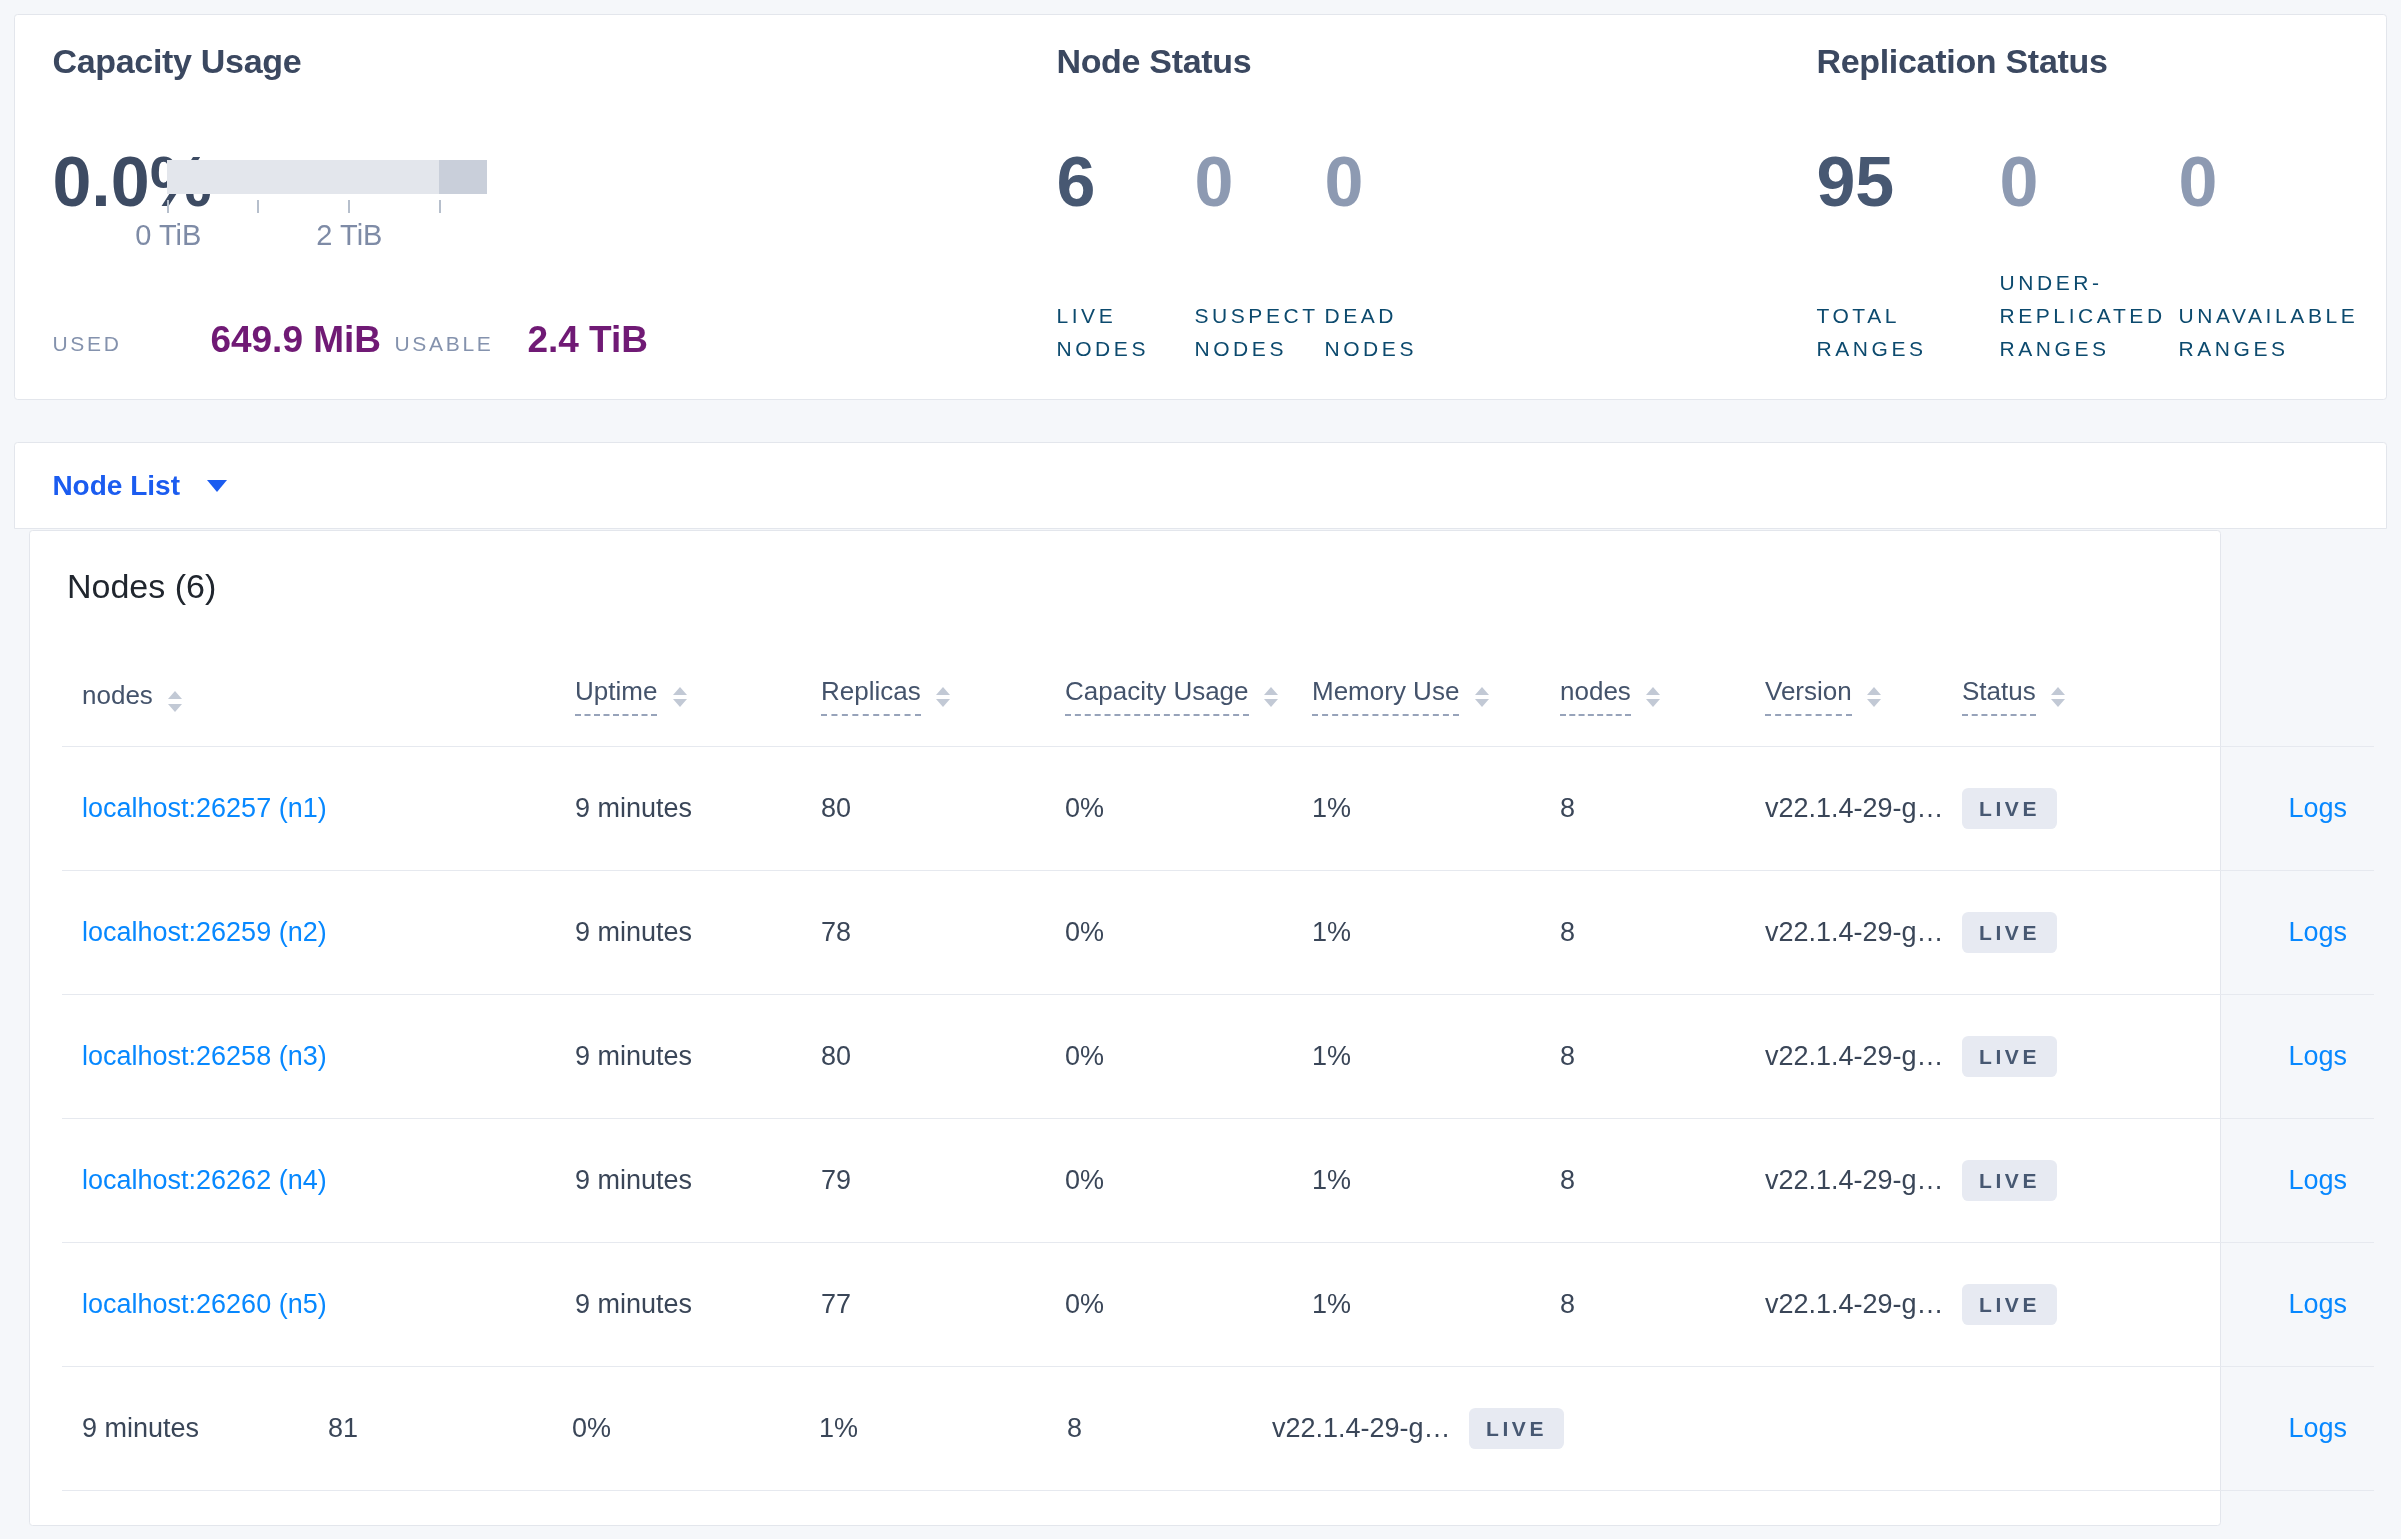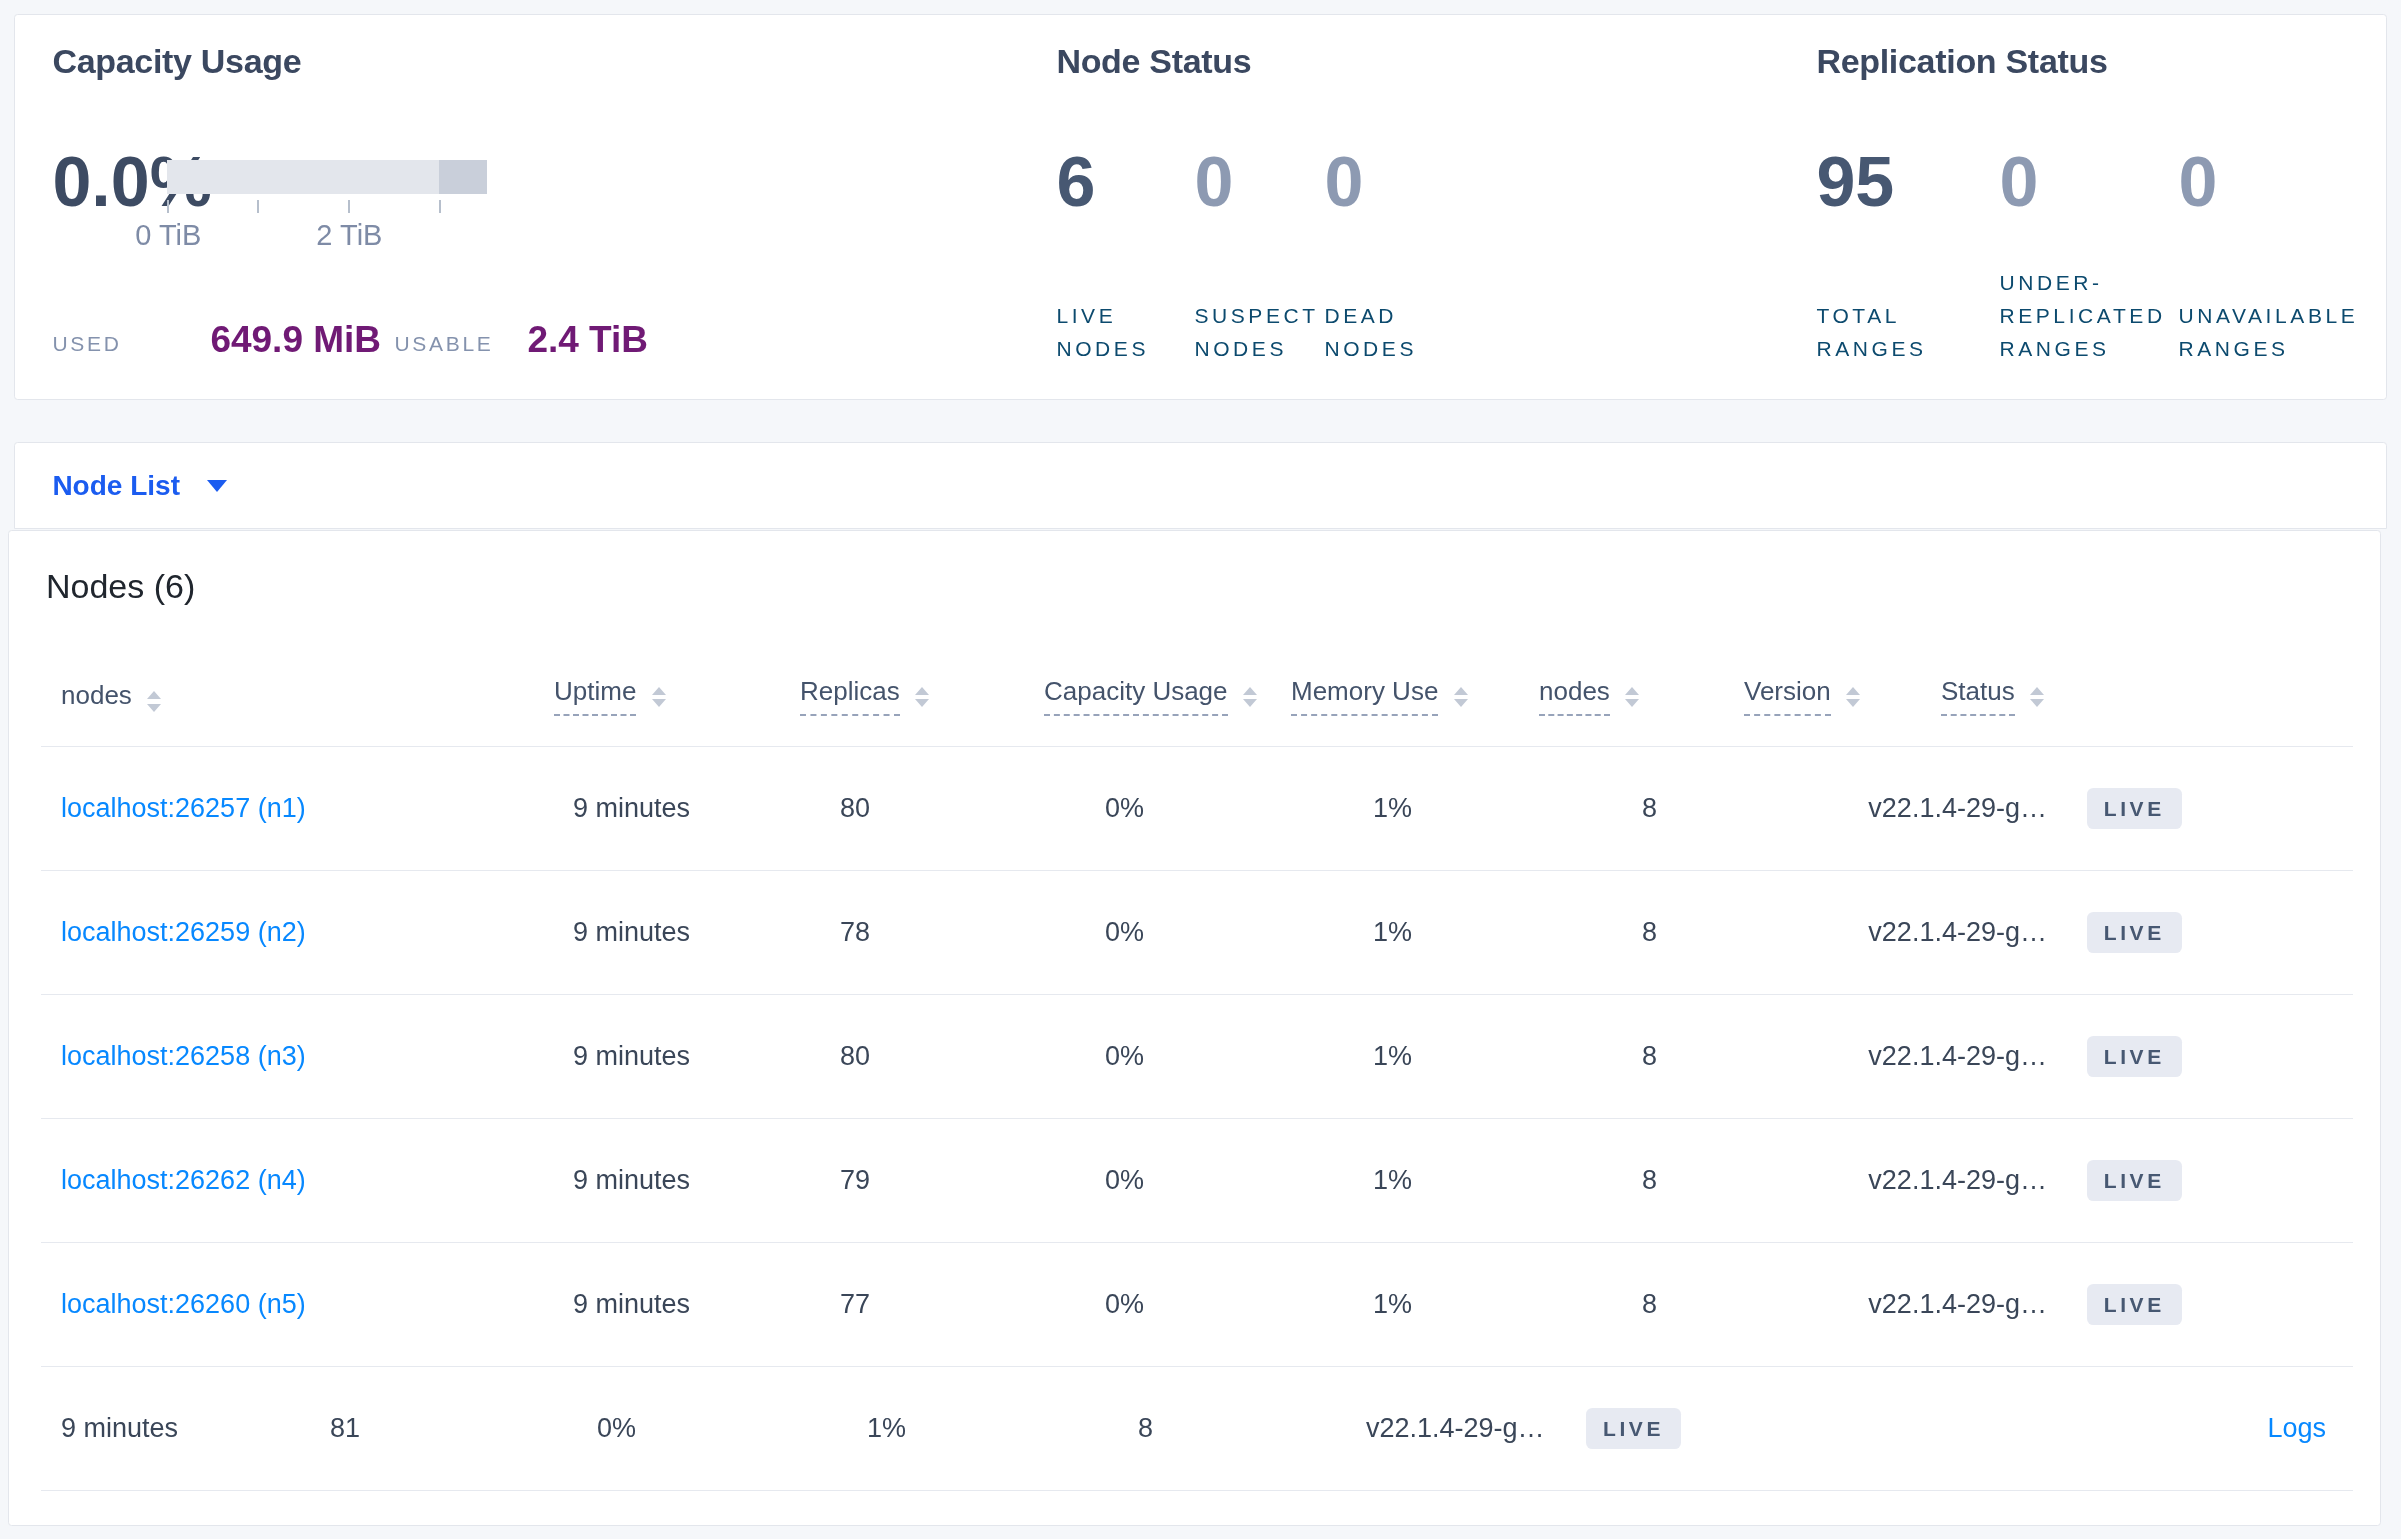--- a/index.html
+++ b/index.html
@@ -45,30 +45,30 @@
   .cap-kv-value { position:absolute; font-size:37px; font-weight:700; color:#701a75; }
   
   #nodelist-bar { left:14.4px; top:442px; width:2373px; height:87px; display:flex; align-items:center; border-radius:3.6px 3.6px 0 0; }
   #nodelist-label { margin-left:37px; font-size:28px; font-weight:700; color:#1b5cf0; cursor:pointer; }
   #nodelist-caret {
     margin-left:27px; width:0; height:0; cursor:pointer;
     border-left:10px solid transparent; border-right:10px solid transparent;
     border-top:12.6px solid #1b5cf0;
   }
   
-  #nodes-panel { left:8px; top:530px; width:2373px; height:996px; }
+  #nodes-panel { left:29px; top:530px; width:2192px; height:996px; }
   #nodes-title { position:absolute; left:37px; top:36px; font-size:34px; color:#20262e; }
   #table { position:absolute; left:32px; top:115px; width:2312px; }
   .trow {
     display:flex; align-items:center;
     border-bottom:0.9px solid #e6e9ef;
     padding-left:20px; padding-right:27px;
   }
   .thead { height:101px; }
-  .tr { height:124px;gap:23px; }
+  .tr { height:124px; }
   .c0 { width:493px; } .c1 { width:246px; } .c2 { width:244px; }
   .c3 { width:247px; } .c4 { width:248px; } .c5 { width:205px; }
   .c6 { width:197px; } .c7 { width:218px; }
   .c8 { flex:1; text-align:right; }
   .hcell { font-size:26px; color:#44536b; white-space:nowrap; }
   .hcell .lbl { display:inline-block; }
   .hcell.tip .lbl { border-bottom:2.7px dashed #97a3ba; padding-bottom:7.2px; }
   .sort { display:inline-flex; flex-direction:column; gap:4.5px; margin-left:15.3px; vertical-align:5.4px; }
   .sort .up   { width:0;height:0;border-left:7.2px solid transparent;border-right:7.2px solid transparent;border-bottom:8px solid #c2c9d5; }
   .sort .down { width:0;height:0;border-left:7.2px solid transparent;border-right:7.2px solid transparent;border-top:8px solid #c2c9d5; }

